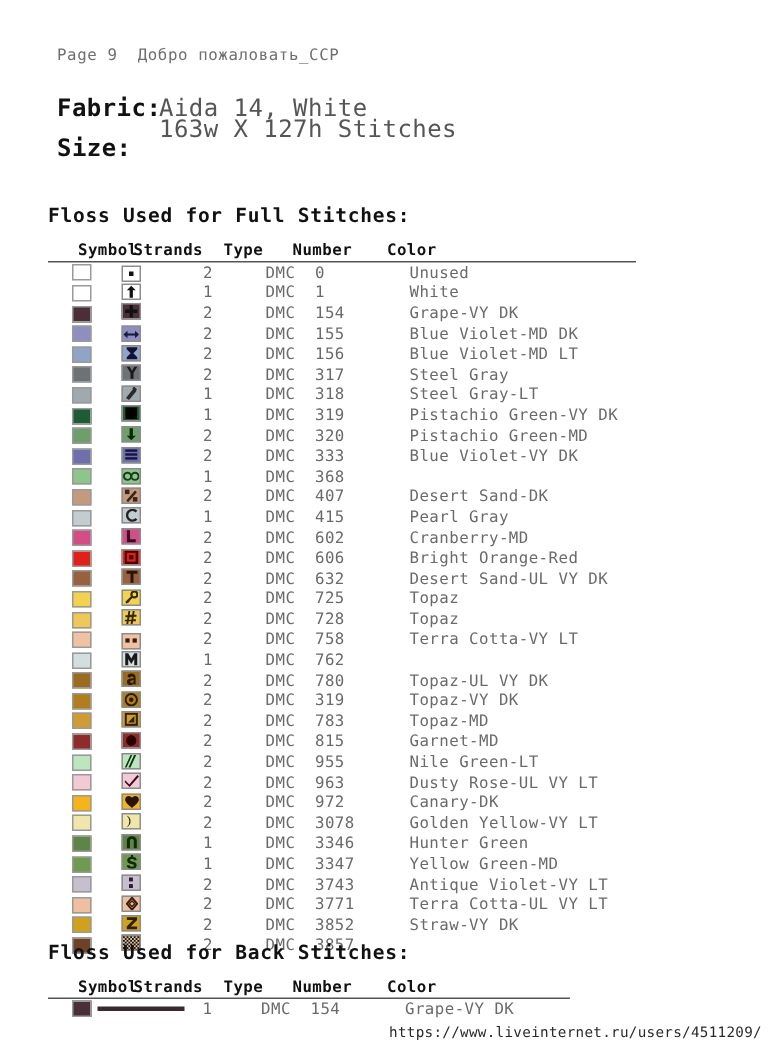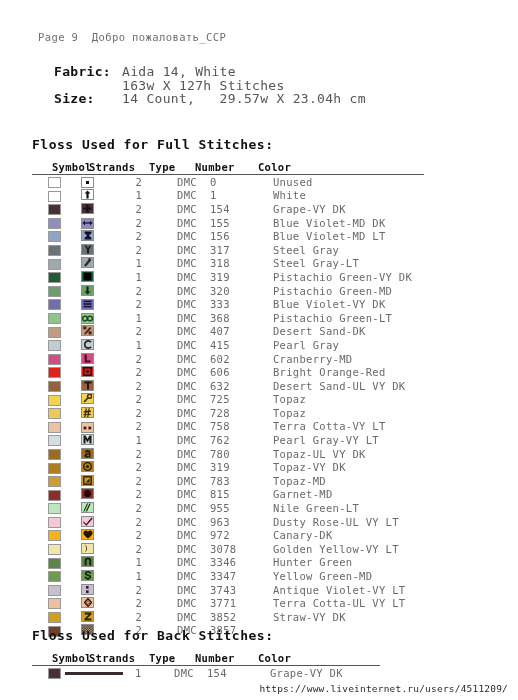--- a/index.html
+++ b/index.html
@@ -12,21 +12,21 @@
     position:relative;
   }
   .page{position:absolute;left:0;top:0;width:518px;height:700px;}
 
   .pagehdr{
     position:absolute;left:38px;top:31px;
     font-size:10.5px;color:#6f6f6f;letter-spacing:0.4px;
     white-space:pre;
   }
 
-  .specs{position:absolute;left:38px;top:65px;font-size:13px;line-height:13.5px;margin-left:16px;}
+  .specs{position:absolute;left:38px;top:65px;font-size:16px;line-height:13.5px;}
   .specrow{display:flex;white-space:pre;}
   .speclabel{width:68px;font-weight:bold;color:#111;letter-spacing:0.3px;}
   .specval{color:#555;letter-spacing:0.3px;}
 
   .sectiontitle{
     font-weight:bold;font-size:13px;color:#111;letter-spacing:0.5px;
     white-space:pre;
   }
 
   .tablehdr{
@@ -94,21 +94,20 @@
     <div class="specrow">
       <span class="speclabel">Fabric:</span>
       <span class="specval">Aida 14, White</span>
     </div>
     <div class="specrow">
       <span class="speclabel"></span>
       <span class="specval">163w X 127h Stitches</span>
     </div>
     <div class="specrow">
       <span class="speclabel">Size:</span>
-      <span class="specval">14 Count,   29.57w X 23.04h cm</span>
     </div>
   </div>
 
   <div id="full-section">
     <div class="sectiontitle">Floss Used for Full Stitches:</div>
     <div class="tablehdr">
       <span class="hd-symbol">Symbol</span>
       <span class="hd-strands">Strands</span>
       <span class="hd-type">Type</span>
       <span class="hd-number">Number</span>
@@ -147,21 +146,21 @@
                 <path d="M3.5 8.5 L0.5 5.5 L2.4 5.5 L2.4 0.5 L4.6 0.5 L4.6 5.5 L6.5 5.5 Z" fill="#0a2a0a"></path>
               </svg></span></span><span class="c-strands">2</span><span class="c-type">DMC</span><span class="c-number">320</span><span class="c-color">Pistachio Green-MD</span></div>
         <div class="row"><span class="c-swatchpad"></span><span class="c-swatch"><span class="sw" style="background: rgb(111, 112, 171);"></span></span><span class="c-symgap"></span><span class="c-sym"><span class="symbox" style="background: rgb(111, 112, 171);"><svg width="9" height="8" viewBox="0 0 9 8">
                 <rect x="0.5" y="0.6" width="8" height="1.6" fill="#151540"></rect>
                 <rect x="0.5" y="3.2" width="8" height="1.6" fill="#151540"></rect>
                 <rect x="0.5" y="5.8" width="8" height="1.6" fill="#151540"></rect>
               </svg></span></span><span class="c-strands">2</span><span class="c-type">DMC</span><span class="c-number">333</span><span class="c-color">Blue Violet-VY DK</span></div>
         <div class="row"><span class="c-swatchpad"></span><span class="c-swatch"><span class="sw" style="background: rgb(141, 197, 138);"></span></span><span class="c-symgap"></span><span class="c-sym"><span class="symbox" style="background: rgb(141, 197, 138);"><svg width="11" height="7" viewBox="0 0 11 7">
                 <circle cx="3" cy="3.5" r="2.4" fill="none" stroke="#14401a" stroke-width="1.3"></circle>
                 <circle cx="8" cy="3.5" r="2.4" fill="none" stroke="#14401a" stroke-width="1.3"></circle>
-              </svg></span></span><span class="c-strands">1</span><span class="c-type">DMC</span><span class="c-number">368</span><span class="c-color">Pistachio Green-LT</span></div>
+              </svg></span></span><span class="c-strands">1</span><span class="c-type">DMC</span><span class="c-number">368</span></div>
         <div class="row"><span class="c-swatchpad"></span><span class="c-swatch"><span class="sw" style="background: rgb(196, 154, 127);"></span></span><span class="c-symgap"></span><span class="c-sym"><span class="symbox" style="background: rgb(196, 154, 127);"><svg width="9" height="9" viewBox="0 0 9 9">
                 <path d="M1.2 7.6 L7 1 L8.3 2.2 L2.4 8.8 Z" fill="#3a2414"></path>
                 <rect x="0.3" y="0.4" width="3" height="3" fill="#3a2414"></rect>
                 <rect x="5.6" y="5.4" width="3" height="3" fill="#3a2414"></rect>
               </svg></span></span><span class="c-strands">2</span><span class="c-type">DMC</span><span class="c-number">407</span><span class="c-color">Desert Sand-DK</span></div>
         <div class="row"><span class="c-swatchpad"></span><span class="c-swatch"><span class="sw" style="background: rgb(195, 205, 209);"></span></span><span class="c-symgap"></span><span class="c-sym"><span class="symbox" style="background: rgb(195, 205, 209);"><svg width="8" height="9" viewBox="0 0 8 9">
                 <path d="M7 2.1A3.6 3.6 0 1 0 7 6.9" fill="none" stroke="#222222" stroke-width="1.6"></path>
               </svg></span></span><span class="c-strands">1</span><span class="c-type">DMC</span><span class="c-number">415</span><span class="c-color">Pearl Gray</span></div>
         <div class="row"><span class="c-swatchpad"></span><span class="c-swatch"><span class="sw" style="background: rgb(212, 78, 134);"></span></span><span class="c-symgap"></span><span class="c-sym"><span class="symbox" style="background: rgb(212, 78, 134);"><svg width="7" height="9" viewBox="0 0 7 9">
                 <path d="M0.6 0.5h2.1v6h3.8v2H0.6z" fill="#3a0a20"></path>
@@ -179,21 +178,21 @@
               </svg></span></span><span class="c-strands">2</span><span class="c-type">DMC</span><span class="c-number">725</span><span class="c-color">Topaz</span></div>
         <div class="row"><span class="c-swatchpad"></span><span class="c-swatch"><span class="sw" style="background: rgb(238, 201, 90);"></span></span><span class="c-symgap"></span><span class="c-sym"><span class="symbox" style="background: rgb(238, 201, 90);"><svg width="9" height="9" viewBox="0 0 9 9">
                 <path d="M2.6 0.4h1.3l-.4 2.4h1.6l.4-2.4h1.3l-.4 2.4H8v1.3H6.2l-.3 1.7H7.6v1.3H5.7l-.4 2.4H4l.4-2.4H2.8l-.4 2.4H1.1l.4-2.4H0.2V6.2h1.5l.3-1.7H0.6V3.2h1.6z M3.3 4.5l-.3 1.7h1.6l.3-1.7z" fill="#332800"></path>
               </svg></span></span><span class="c-strands">2</span><span class="c-type">DMC</span><span class="c-number">728</span><span class="c-color">Topaz</span></div>
         <div class="row"><span class="c-swatchpad"></span><span class="c-swatch"><span class="sw" style="background: rgb(240, 194, 164);"></span></span><span class="c-symgap"></span><span class="c-sym"><span class="symbox" style="background: rgb(240, 194, 164);"><svg width="9" height="4" viewBox="0 0 9 4">
                 <rect x="0.6" y="0.6" width="2.8" height="2.8" fill="#3a1c0c"></rect>
                 <rect x="5.4" y="0.6" width="2.8" height="2.8" fill="#3a1c0c"></rect>
               </svg></span></span><span class="c-strands">2</span><span class="c-type">DMC</span><span class="c-number">758</span><span class="c-color">Terra Cotta-VY LT</span></div>
         <div class="row"><span class="c-swatchpad"></span><span class="c-swatch"><span class="sw" style="background: rgb(212, 221, 224);"></span></span><span class="c-symgap"></span><span class="c-sym"><span class="symbox" style="background: rgb(212, 221, 224);"><svg width="9" height="9" viewBox="0 0 9 9">
                 <path d="M0.5 8.5V0.5h2L4.5 4 6.5 0.5h2v8h-2V4.3L4.5 7.6 2.5 4.3v4.2z" fill="#1a1a1a"></path>
-              </svg></span></span><span class="c-strands">1</span><span class="c-type">DMC</span><span class="c-number">762</span><span class="c-color">Pearl Gray-VY LT</span></div>
+              </svg></span></span><span class="c-strands">1</span><span class="c-type">DMC</span><span class="c-number">762</span></div>
         <div class="row"><span class="c-swatchpad"></span><span class="c-swatch"><span class="sw" style="background: rgb(155, 107, 34);"></span></span><span class="c-symgap"></span><span class="c-sym"><span class="symbox" style="background: rgb(155, 107, 34);"><svg width="8" height="9" viewBox="0 0 8 9">
                 <path d="M1 3.2c0-1.4 1.1-2.2 2.6-2.2 1.7 0 2.8.9 2.8 2.6v4.8H5.1V7.5c-.4.8-1.2 1.2-2.2 1.2C1.6 8.7.6 7.9.6 6.6c0-1.4 1-2.1 2.9-2.3l1.6-.2c0-.7-.4-1.1-1.2-1.1-.7 0-1.1.3-1.2.8zM5.1 5.4l-1.3.2c-.7.1-1 .4-1 .9 0 .5.4.8 1 .8.8 0 1.3-.5 1.3-1.3z" fill="#2a1a00"></path>
               </svg></span></span><span class="c-strands">2</span><span class="c-type">DMC</span><span class="c-number">780</span><span class="c-color">Topaz-UL VY DK</span></div>
         <div class="row"><span class="c-swatchpad"></span><span class="c-swatch"><span class="sw" style="background: rgb(176, 125, 31);"></span></span><span class="c-symgap"></span><span class="c-sym"><span class="symbox" style="background: rgb(176, 125, 31);"><svg width="9" height="9" viewBox="0 0 9 9">
                 <circle cx="4.5" cy="4.5" r="3.8" fill="none" stroke="#2a1c00" stroke-width="1.3"></circle>
                 <circle cx="4.5" cy="4.5" r="1.5" fill="#2a1c00"></circle>
               </svg></span></span><span class="c-strands">2</span><span class="c-type">DMC</span><span class="c-number">319</span><span class="c-color">Topaz-VY DK</span></div>
         <div class="row"><span class="c-swatchpad"></span><span class="c-swatch"><span class="sw" style="background: rgb(207, 155, 52);"></span></span><span class="c-symgap"></span><span class="c-sym"><span class="symbox" style="background: rgb(207, 155, 52);"><svg width="9" height="9" viewBox="0 0 9 9">
                 <rect x="0.8" y="0.8" width="7.4" height="7.4" fill="none" stroke="#2e2000" stroke-width="1.4"></rect>
                 <path d="M2.4 6.6 L6.6 6.6 L6.6 2.4 Z" fill="#2e2000"></path>

